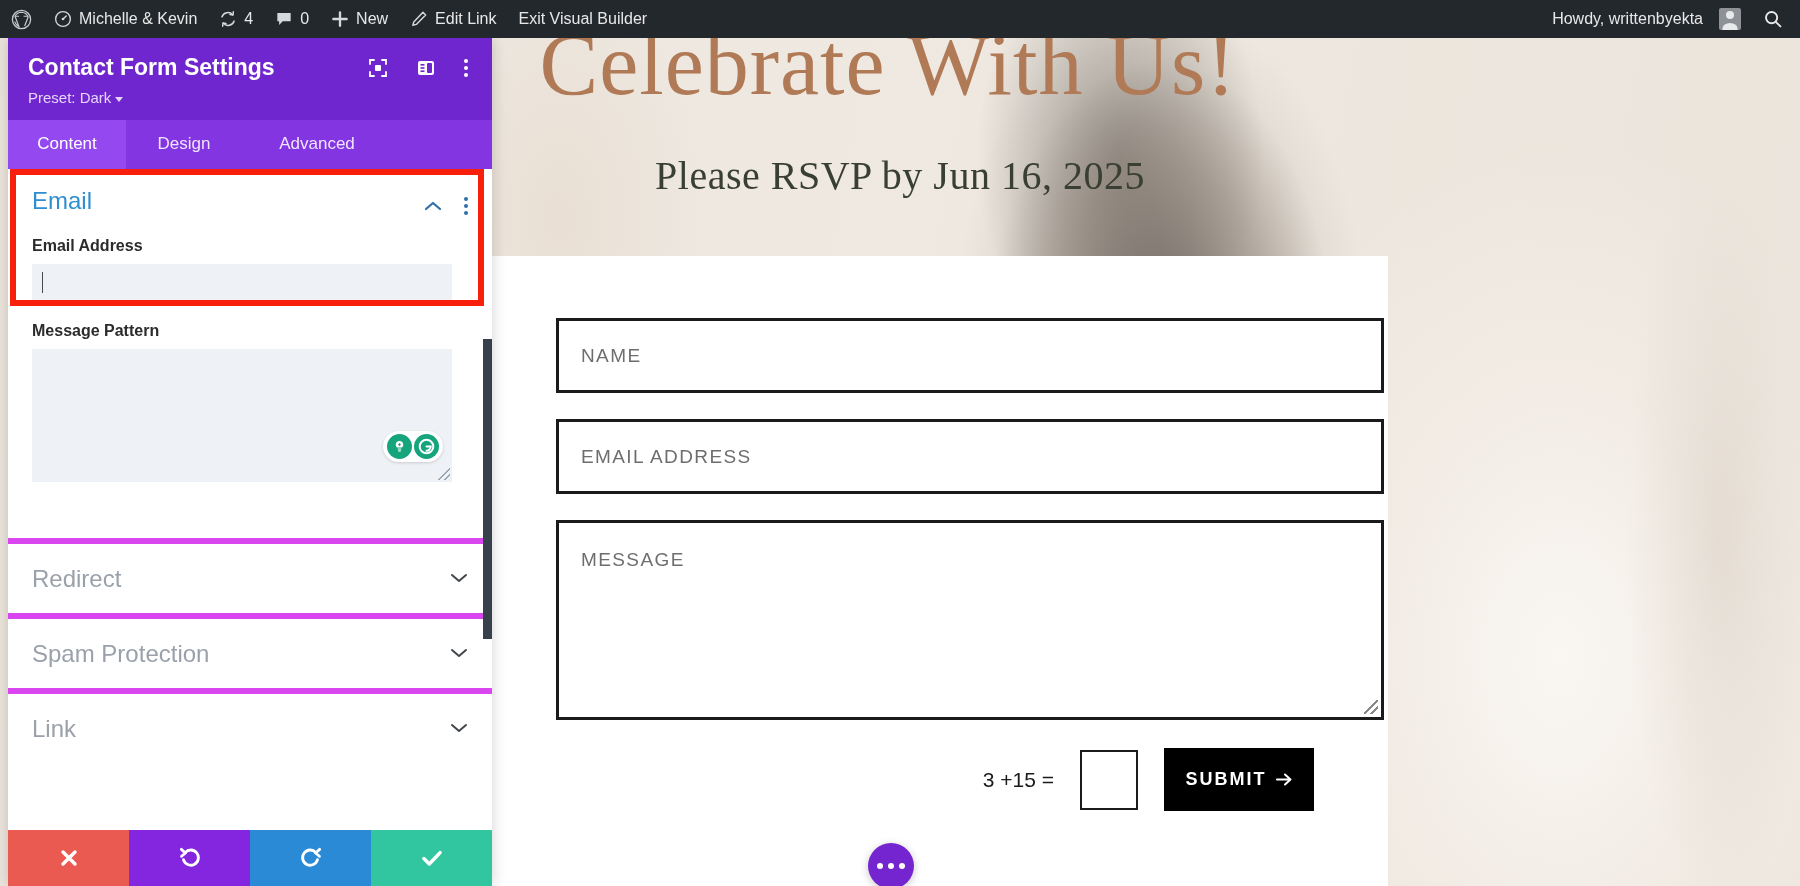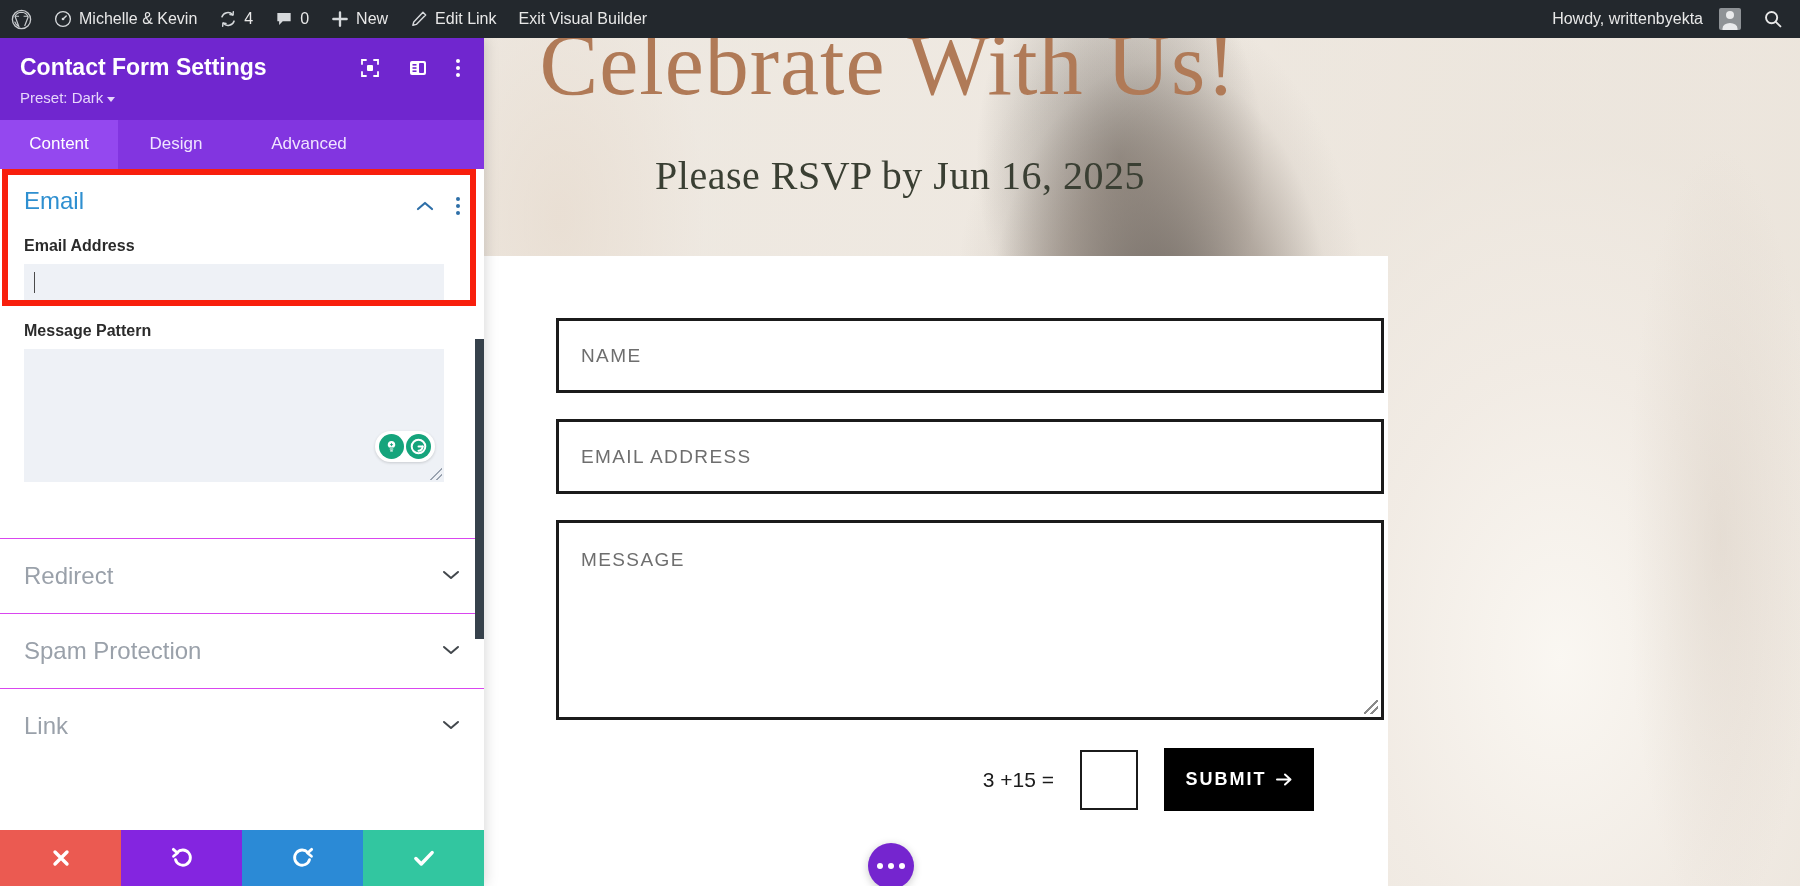--- a/index.html
+++ b/index.html
@@ -137,21 +137,21 @@
     background: #7525cf; color: #fff;
     display: flex; align-items: center; justify-content: center;
     gap: 5px; cursor: pointer;
     box-shadow: 0 2px 8px rgba(0,0,0,0.22);
     z-index: 30;
   }
   .fab i { width: 6px; height: 6px; background: #fff; border-radius: 50%; display: block; }
 
   
   .panel {
-    position: absolute; left: 0; top: 38px;
+    position: absolute; left: 8px; top: 38px;
     width: 484px; height: 848px;
     background: #ffffff;
     display: flex; flex-direction: column;
     z-index: 40;
     box-shadow: 0 0 14px rgba(0,0,0,0.18);
   }
   .panel-head {
     background: #7026cf; color: #fff;
     padding: 16px 20px 14px 20px;
   }
@@ -222,21 +222,21 @@
   .g-green { background: #15a47c; }
   .ta-grip {
     position: absolute; right: 2px; bottom: 2px; width: 12px; height: 12px;
     background:
       linear-gradient(135deg, transparent 46%, #9aa3b0 46%, #9aa3b0 56%, transparent 56%),
       linear-gradient(135deg, transparent 72%, #9aa3b0 72%, #9aa3b0 82%, transparent 82%);
   }
 
   .sect-closed {
     height: 75px; display: flex; align-items: center;
-    padding: 0 24px; border-top: 1px solid #d946ef;
+    padding: 0 24px; border-top: 6px solid #d946ef;
     cursor: pointer;
   }
   .sect-title-closed { font-size: 24px; color: #9aa1aa; font-weight: 400; flex: 1 1 auto; }
 
   .pvscroll {
     position: absolute; right: 0px; top: 170px;
     width: 9px; height: 300px; background: #36414b; border-radius: 0px;
     z-index: 8; cursor: pointer;
   }
 

